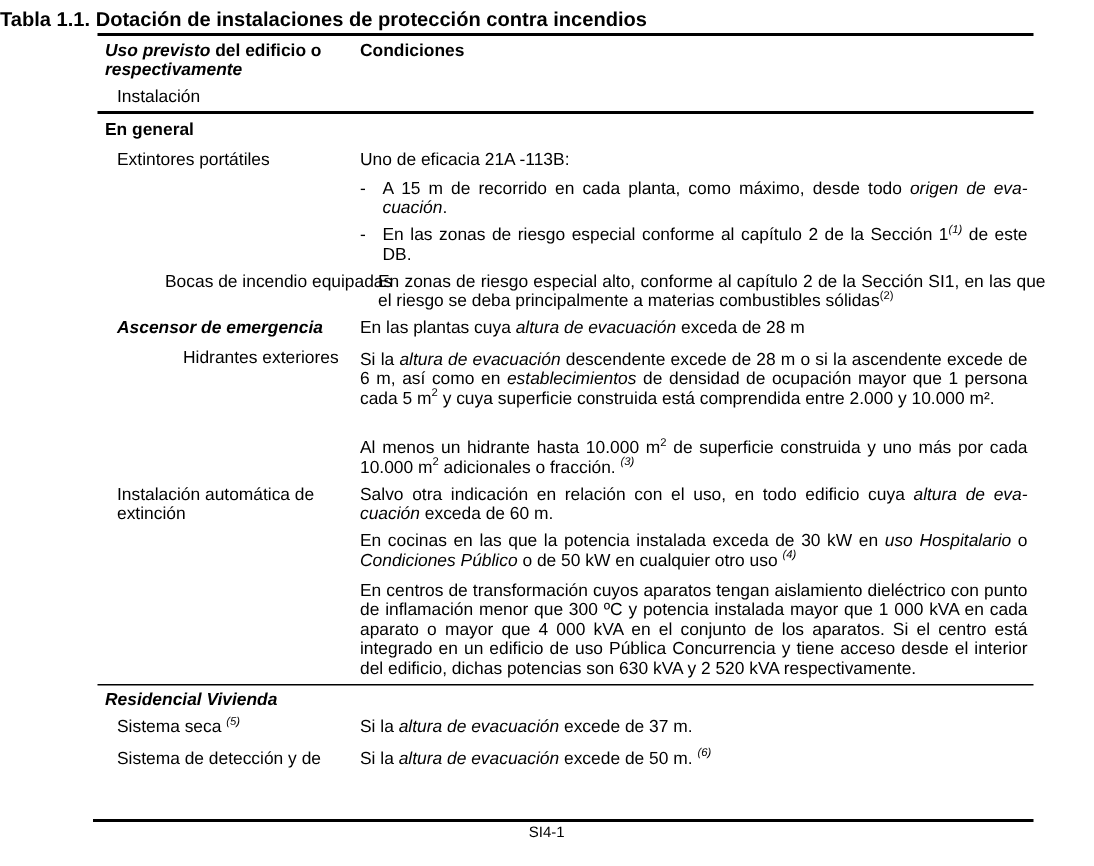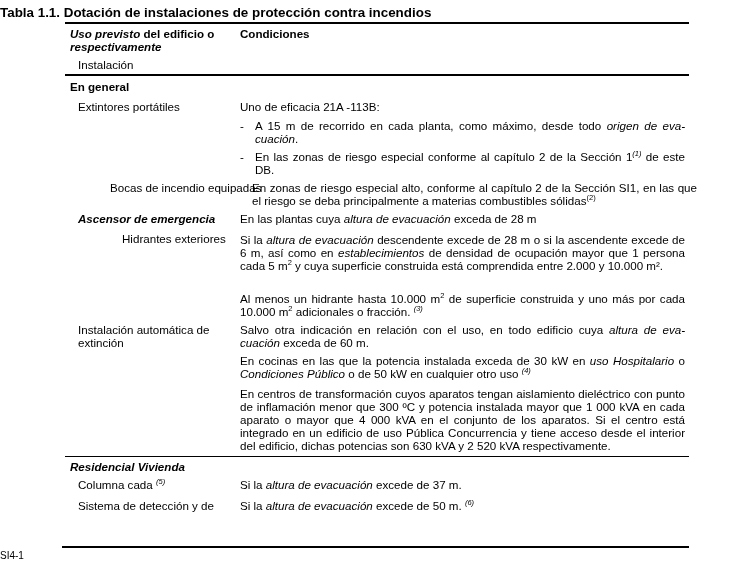--- a/index.html
+++ b/index.html
@@ -12,21 +12,21 @@
   .thin { height:1px; }
   .lcol { position:absolute; left:70px; width:165px; line-height:13px; }
   .lcol.ind { left:78px; }
   .rcol { position:absolute; left:240px; width:445px; line-height:13px; text-align:justify; }
   .b { font-weight:bold; }
   .i { font-style:italic; }
   .bi { font-weight:bold; font-style:italic; }
   sup { font-size:7.5px; line-height:0; vertical-align:5px; font-style:italic; }
   .bullet { position:absolute; left:240px; width:12px; }
   .btext { position:absolute; left:255px; width:430px; line-height:13px; text-align:justify; }
-  .footer-page { left:0; width:729px; top:550px; font-size:10px; }
+  .footer-page { left:0; width:729px; top:550px; text-align:center; font-size:10px; }
 </style>
 </head>
 <body>
 
 <div class="abs title">Tabla 1.1. Dotación de instalaciones de protección contra incendios</div>
 <div class="rule thick" style="top:22px;"></div>
 
 <div class="lcol" style="top:27px;">
   <span class="bi">Uso previsto</span><span class="b"> del edificio o</span><br>
   <span class="bi">respectivamente</span>
@@ -73,21 +73,21 @@
 <div class="rcol" style="top:354px;">
   <span>En cocinas en las que la potencia instalada exceda de 30 kW en </span><span class="i">uso Hospitalario</span><span> o </span><span class="i">Condiciones Público</span><span> o de 50 kW en cualquier otro uso </span><sup>(4)</sup>
 </div>
 <div class="rcol" style="top:387px;">En centros de transformación cuyos aparatos tengan aislamiento dieléctrico con punto de inflamación menor que 300 ºC y potencia instalada mayor que 1 000 kVA en cada aparato o mayor que 4 000 kVA en el conjunto de los aparatos. Si el centro está integrado en un edificio de uso Pública Concurrencia y tiene acceso desde el interior del edificio, dichas potencias son 630 kVA y 2 520 kVA respectivamente.</div>
 
 <div class="rule thin" style="top:456px;"></div>
 
 <div class="lcol bi" style="top:460px;">Residencial Vivienda</div>
 
 <div class="lcol ind" style="top:478px;">
-  <span>Columna cada </span><sup>(5)</sup>
+  <span>Sistema seca </span><sup>(5)</sup>
 </div>
 <div class="rcol" style="top:478px;">
   <span>Si la </span><span class="i">altura de evacuación</span><span> excede de 37 m.</span>
 </div>
 
 <div class="lcol ind" style="top:499px; width:170px;">Sistema de detección y de</div>
 <div class="rcol" style="top:499px;">
   <span>Si la </span><span class="i">altura de evacuación</span><span> excede de 50 m. </span><sup>(6)</sup>
 </div>
 

